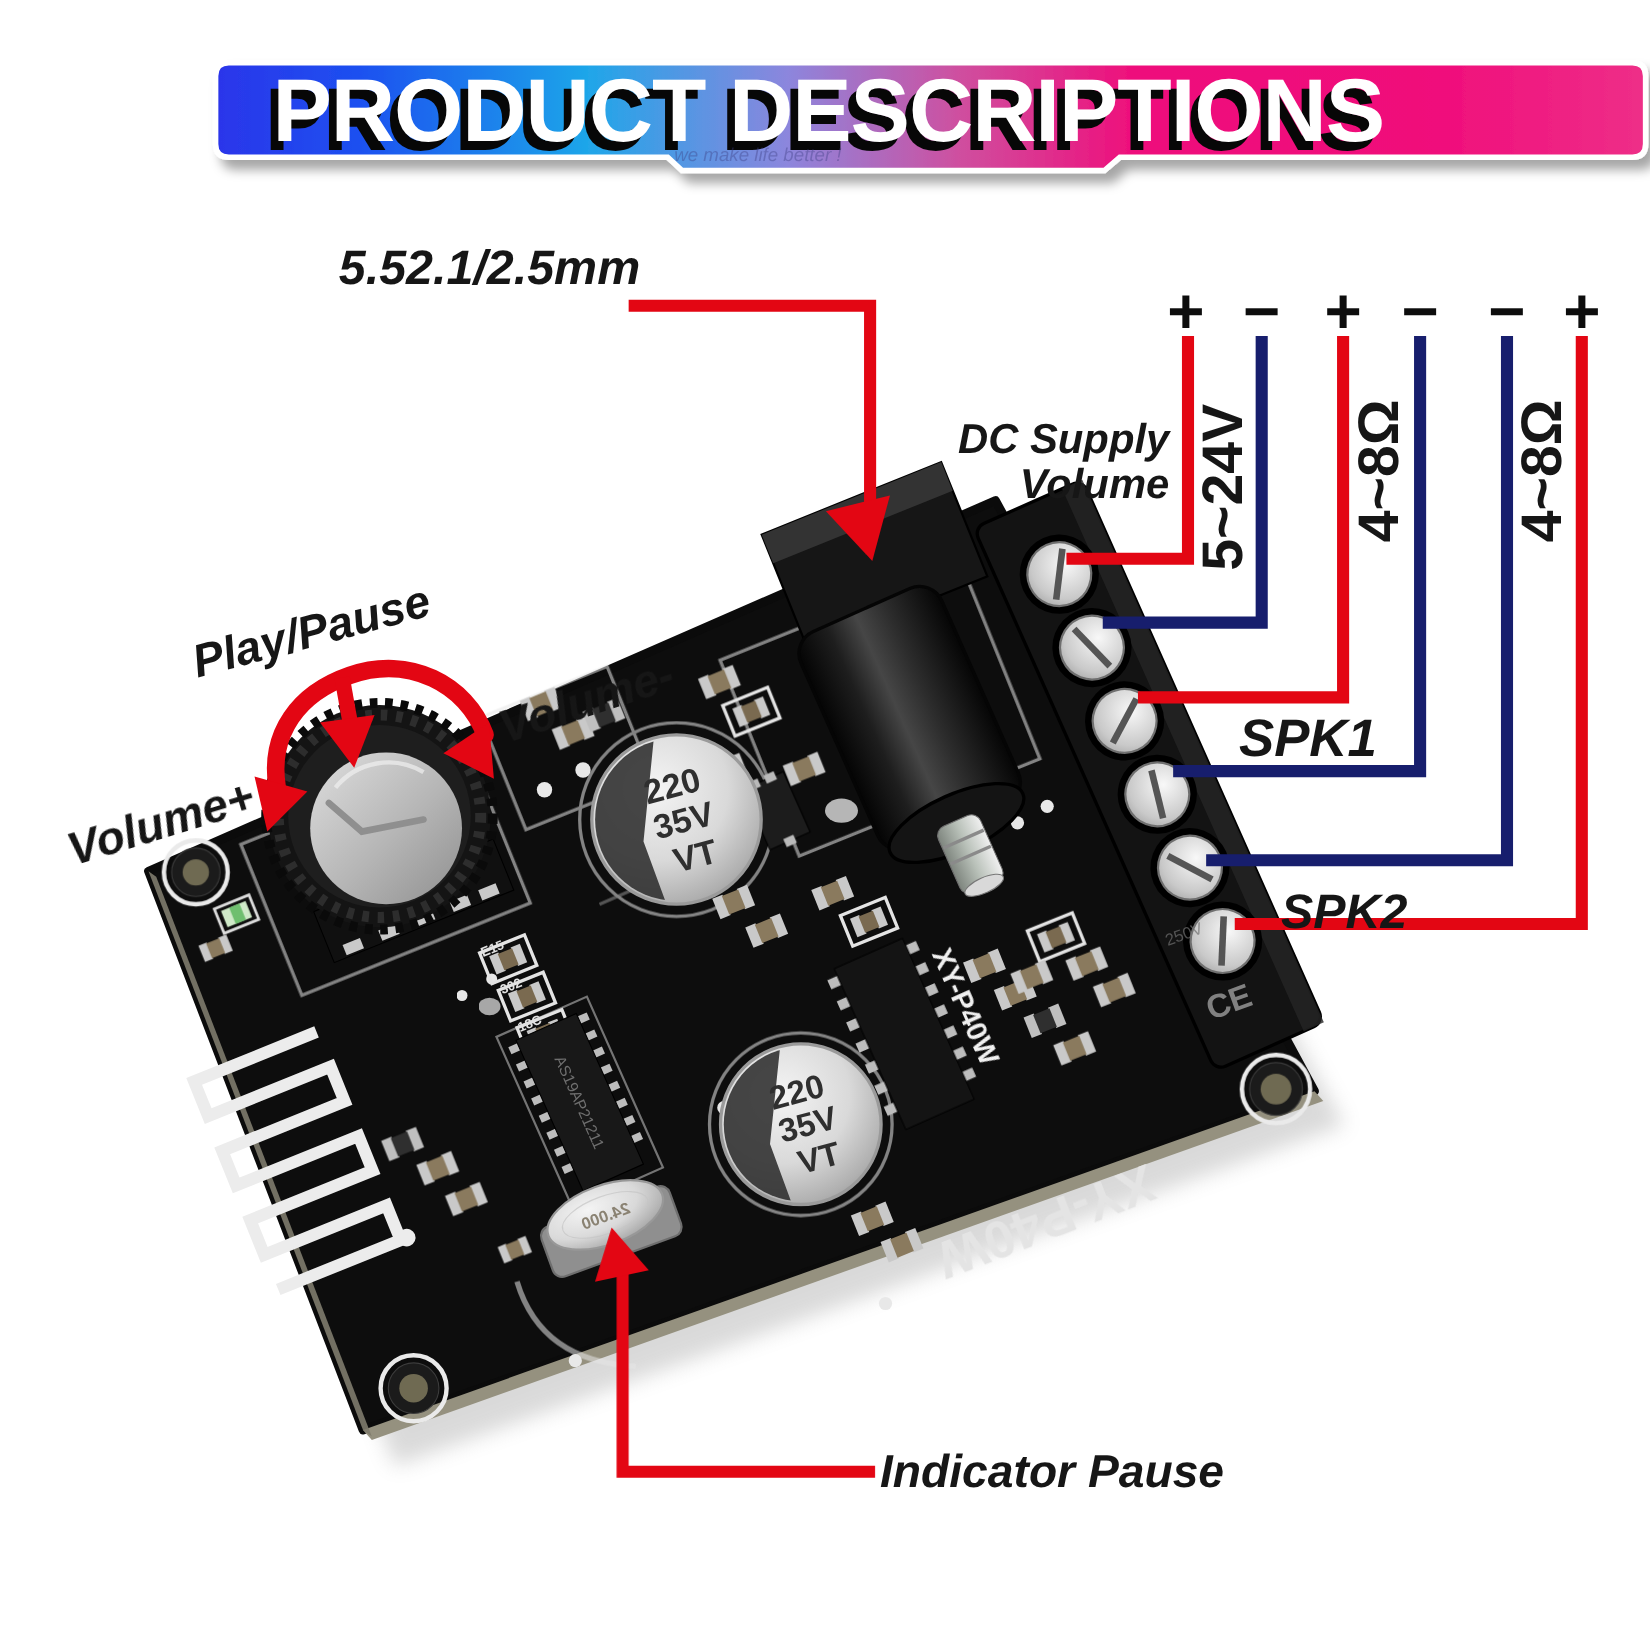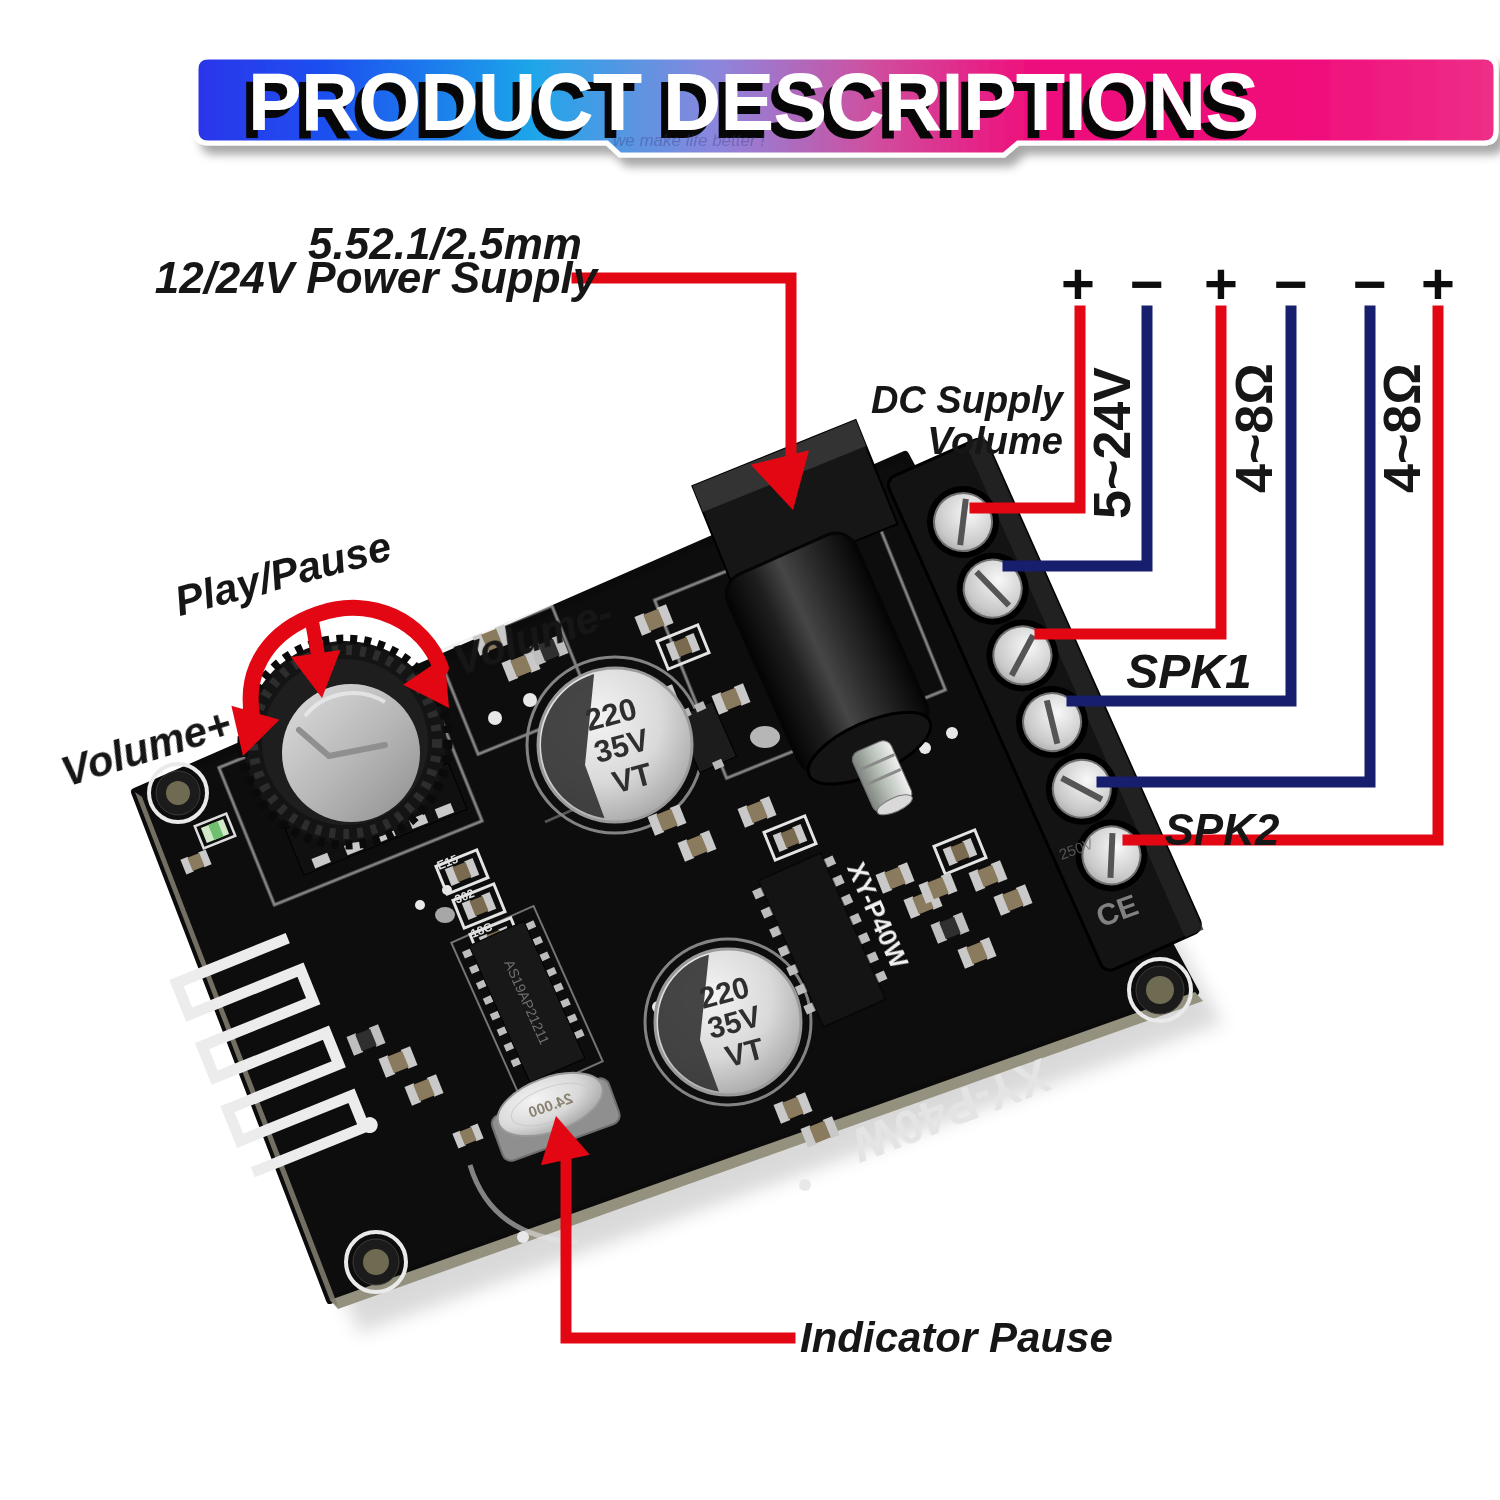--- a/index.html
+++ b/index.html
@@ -387,21 +387,20 @@
     <use href="#ah" transform="translate(449,708) rotate(-34) scale(1.25)" fill="#e30613"></use>
     <path d="M 311 616 L 318 655" stroke="#e30613" stroke-width="14" fill="none"></path>
     <use href="#ah" transform="translate(322,698) rotate(-8) scale(1.25)" fill="#e30613"></use>
   </g>
 </svg>
 
 <div class="banner-title">PRODUCT DESCRIPTIONS</div>
 <div class="banner-watermark">we make life better !</div>
 
 <div class="lbl" style="left:445px;top:244px;font-size:44px;">5.52.1/2.5mm</div>
-<div class="lbl" style="left:376px;top:278px;font-size:44px;">12/24V Power Supply</div>
 
 <div class="lbl" style="left:auto;right:437px;top:400px;font-size:38px;transform:translate(0,-50%);">DC Supply</div>
 <div class="lbl" style="left:auto;right:437px;top:441px;font-size:38px;transform:translate(0,-50%);">Volume</div>
 
 <div class="lbl rot90" style="left:1112px;top:443px;font-size:52px;">5~24V</div>
 <div class="lbl rot90" style="left:1254px;top:428px;font-size:52px;">4~8Ω</div>
 <div class="lbl rot90" style="left:1402px;top:428px;font-size:52px;">4~8Ω</div>
 
 <div class="lbl" style="left:1189px;top:672px;font-size:48px;">SPK1</div>
 <div class="lbl" style="left:1222px;top:830px;font-size:44px;">SPK2</div>

